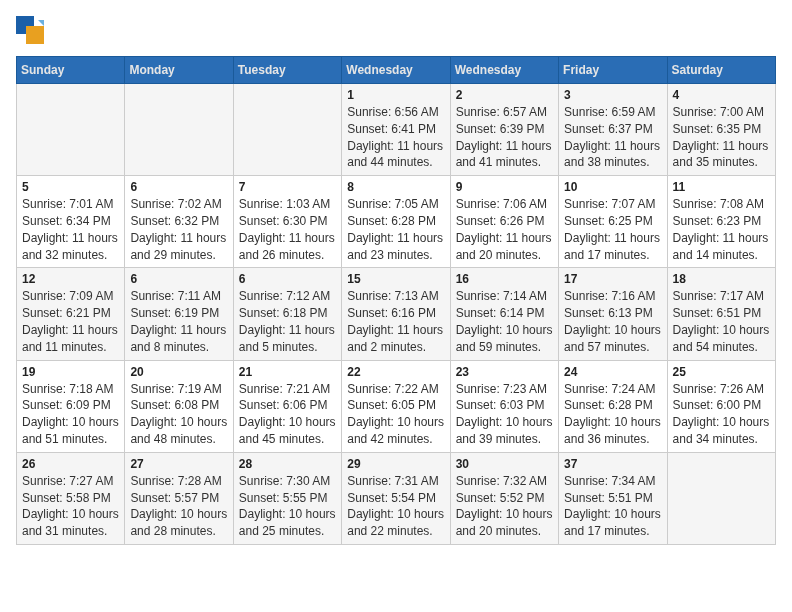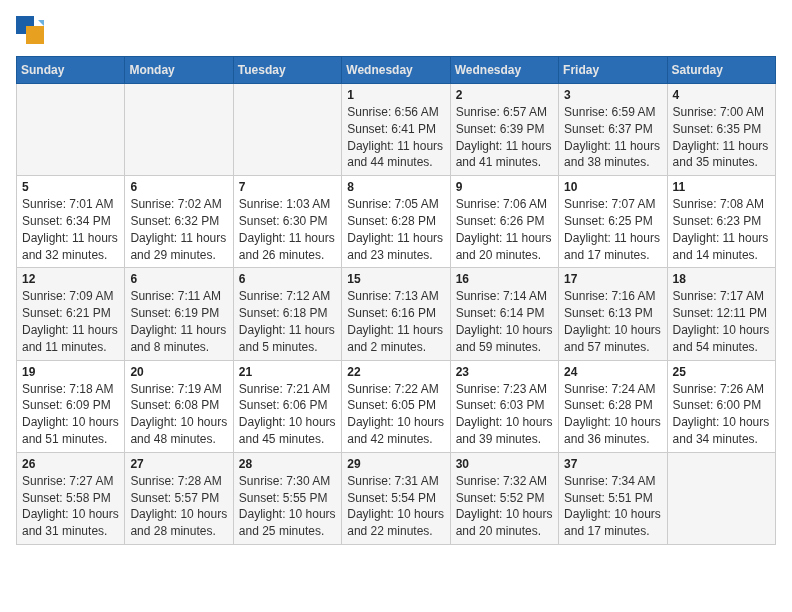--- a/index.html
+++ b/index.html
@@ -235,21 +235,21 @@
         </td>
         <td>
           <span class="day-number">17</span>
           <div class="day-info">Sunrise: 7:16 AM
 Sunset: 6:13 PM
 Daylight: 10 hours and 57 minutes.</div>
         </td>
         <td>
           <span class="day-number">18</span>
           <div class="day-info">Sunrise: 7:17 AM
-Sunset: 12:11 PM
+Sunset: 6:51 PM
 Daylight: 10 hours and 54 minutes.</div>
         </td>
       </tr>
       <tr>
         <td>
           <span class="day-number">19</span>
           <div class="day-info">Sunrise: 7:18 AM
 Sunset: 6:09 PM
 Daylight: 10 hours and 51 minutes.</div>
         </td>

